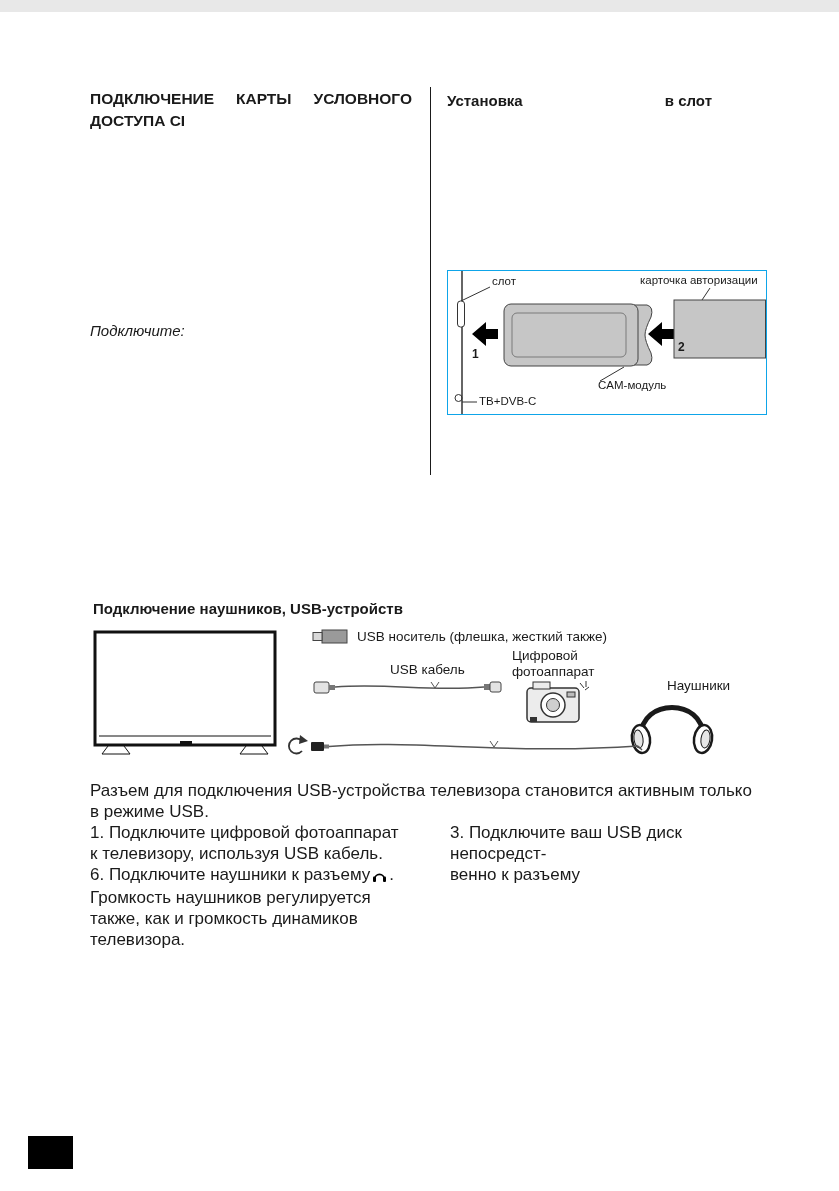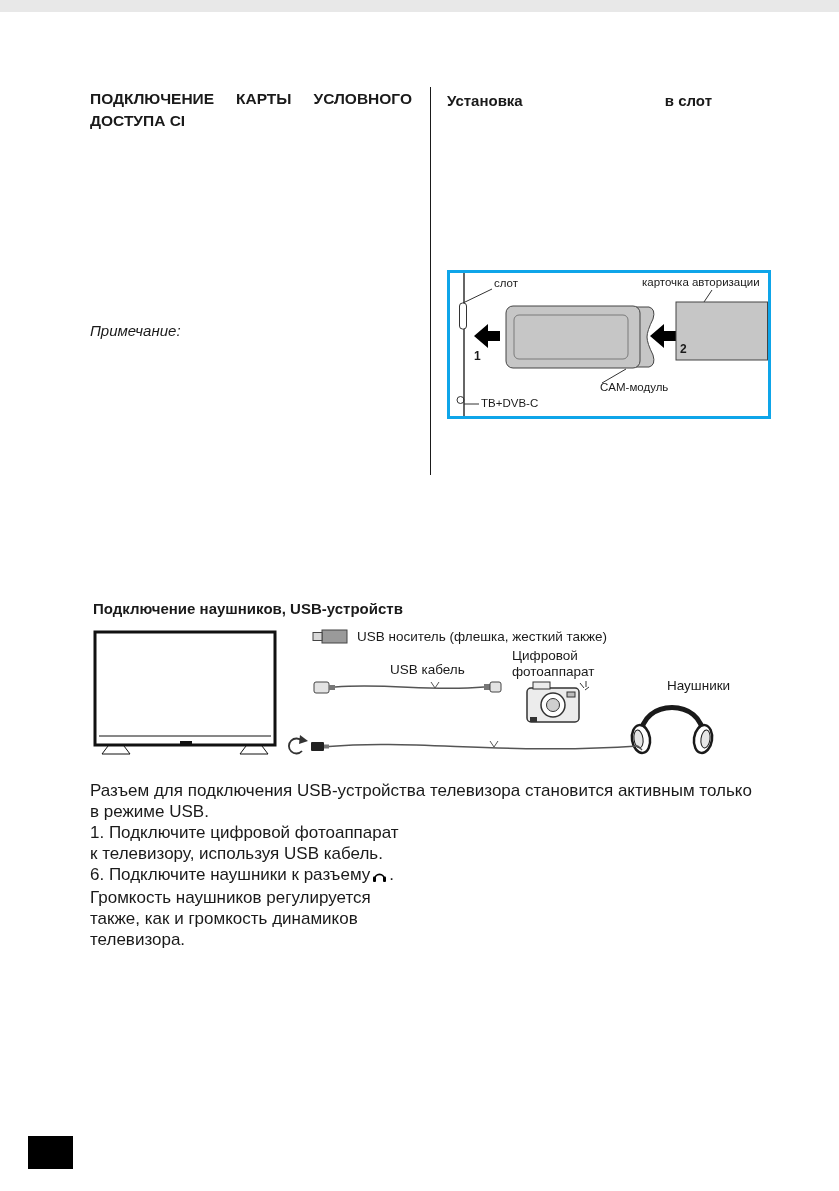--- a/index.html
+++ b/index.html
@@ -11,21 +11,21 @@
     font-family:"Liberation Sans", sans-serif;
     color:#1a1a1a;
     overflow:hidden;
   }
   .abs{position:absolute;}
   .ci-heading{font-weight:bold;font-size:15.5px;line-height:22px;}
   .ci-heading .just{text-align:justify;text-align-last:justify;}
   .vdiv{width:1px;background:#1a1a1a;}
   .install-heading{display:flex;justify-content:space-between;font-weight:bold;font-size:15px;gap:21px;}
   .note{font-style:italic;font-size:15px;}
-  .ci-diagram{border:3px solid #0ea5e9;}
+  .ci-diagram{border:1px solid #0ea5e9;}
   .ci-diagram svg, .usb-diagram svg{position:absolute;left:0;top:0;}
   .dlab{position:absolute;font-size:11.5px;line-height:13px;white-space:nowrap;}
   .dnum{position:absolute;font-size:12px;font-weight:bold;}
   .usb-heading{font-weight:bold;font-size:15px;}
   .ulab{position:absolute;font-size:13.5px;line-height:16px;white-space:nowrap;}
   .body-text{font-size:17px;line-height:21px;}
   .hp-icon{display:inline-block;vertical-align:-2px;margin:0 2px;}
   .footer-block{background:#000;}
 </style>
 </head>
@@ -38,21 +38,21 @@
     <div>ДОСТУПА CI</div>
   </div>
 
   <div class="vdiv abs" style="left:430px;top:75px;height:388px"></div>
 
   <div class="install-heading abs" style="left:447px;top:80px;width:265px">
     <span>Установка</span>
     <span>в слот</span>
   </div>
 
-  <div class="note abs" style="left:90px;top:310px">Примечание:</div>
+  <div class="note abs" style="left:90px;top:310px">Подключите:</div>
 
   <div class="ci-diagram abs" style="left:447px;top:258px;width:318px;height:143px">
     <svg width="318" height="143" viewBox="0 0 318 143">
 
       <line x1="14" y1="0" x2="14" y2="143" stroke="#333" stroke-width="1.5"></line>
 
       <rect x="9.5" y="30" width="7" height="26" rx="3" fill="#fff" stroke="#333"></rect>
 
       <line x1="13" y1="30" x2="42" y2="16" stroke="#333" stroke-width="1"></line>
       <line x1="262" y1="17" x2="254" y2="29" stroke="#333" stroke-width="1"></line>
@@ -135,16 +135,20 @@
 
   <div class="body-text abs" style="left:90px;top:810px;width:312px">
     <div>1. Подключите цифровой фотоаппарат к телевизору, используя USB кабель.</div>
     <div><span>6. Подключите наушники к разъему</span><span class="hp-icon"><svg width="15" height="13" viewBox="0 0 15 13">
             <path d="M2.5,11 C2.5,3.5 12.5,3.5 12.5,11" fill="none" stroke="#000" stroke-width="1.6"></path>
             <rect x="1" y="7.5" width="3" height="5.5" rx="1" fill="#000"></rect>
             <rect x="11" y="7.5" width="3" height="5.5" rx="1" fill="#000"></rect>
           </svg></span><span>. Громкость наушников регулируется также, как и громкость динамиков телевизора.</span></div>
   </div>
 
+  <div class="body-text abs" style="left:450px;top:810px;width:320px">
+    <div>3. Подключите ваш USB диск непосредст-</div>
+    <div>венно к разъему</div>
+  </div>
 
   <div class="footer-block abs" style="left:28px;top:1124px;width:45px;height:33px"></div>
 
 </div>
 
 </body></html>

